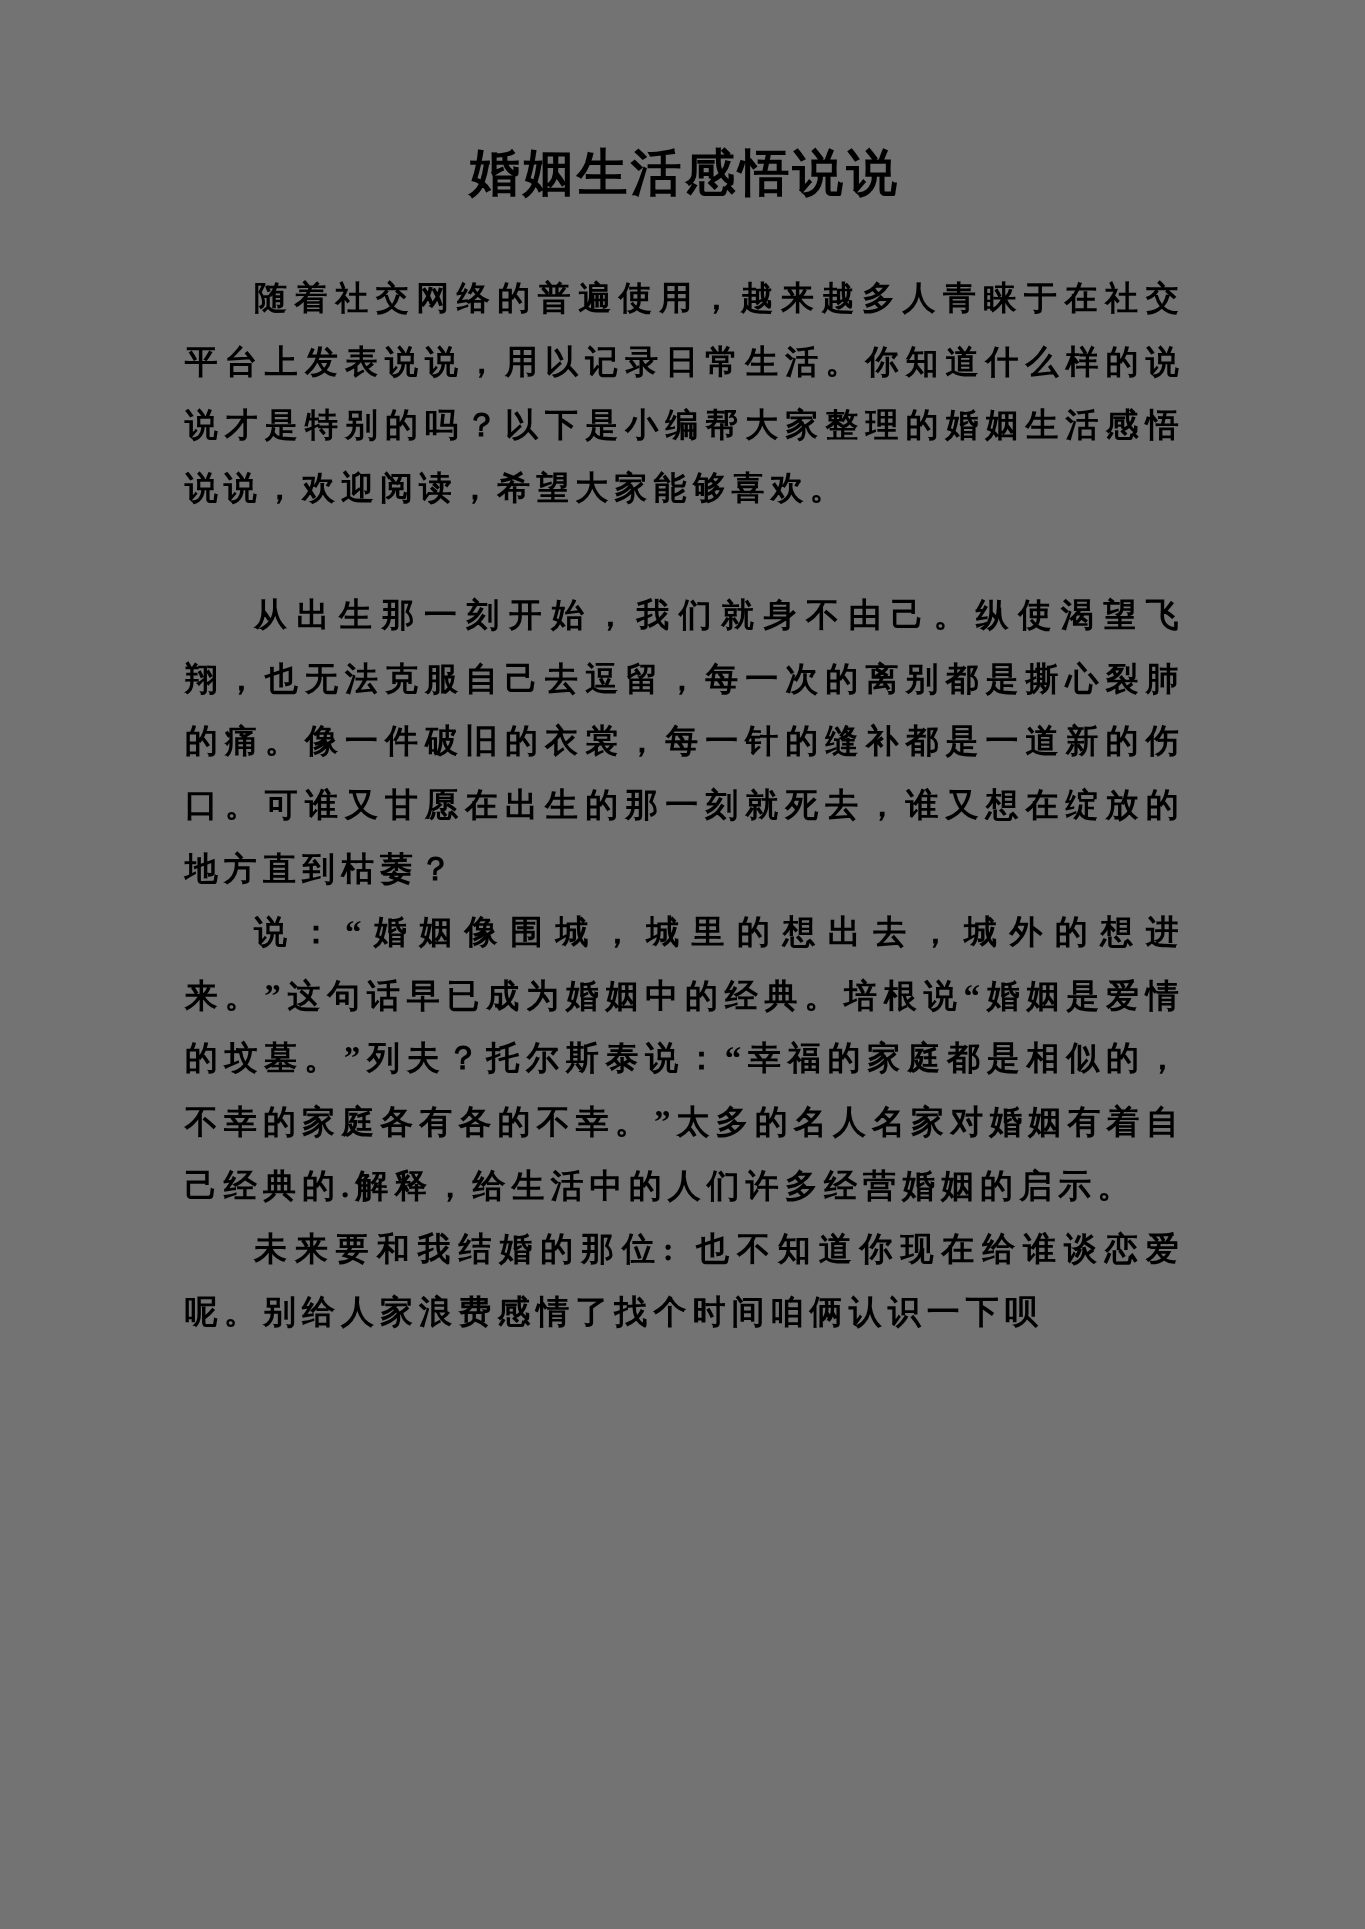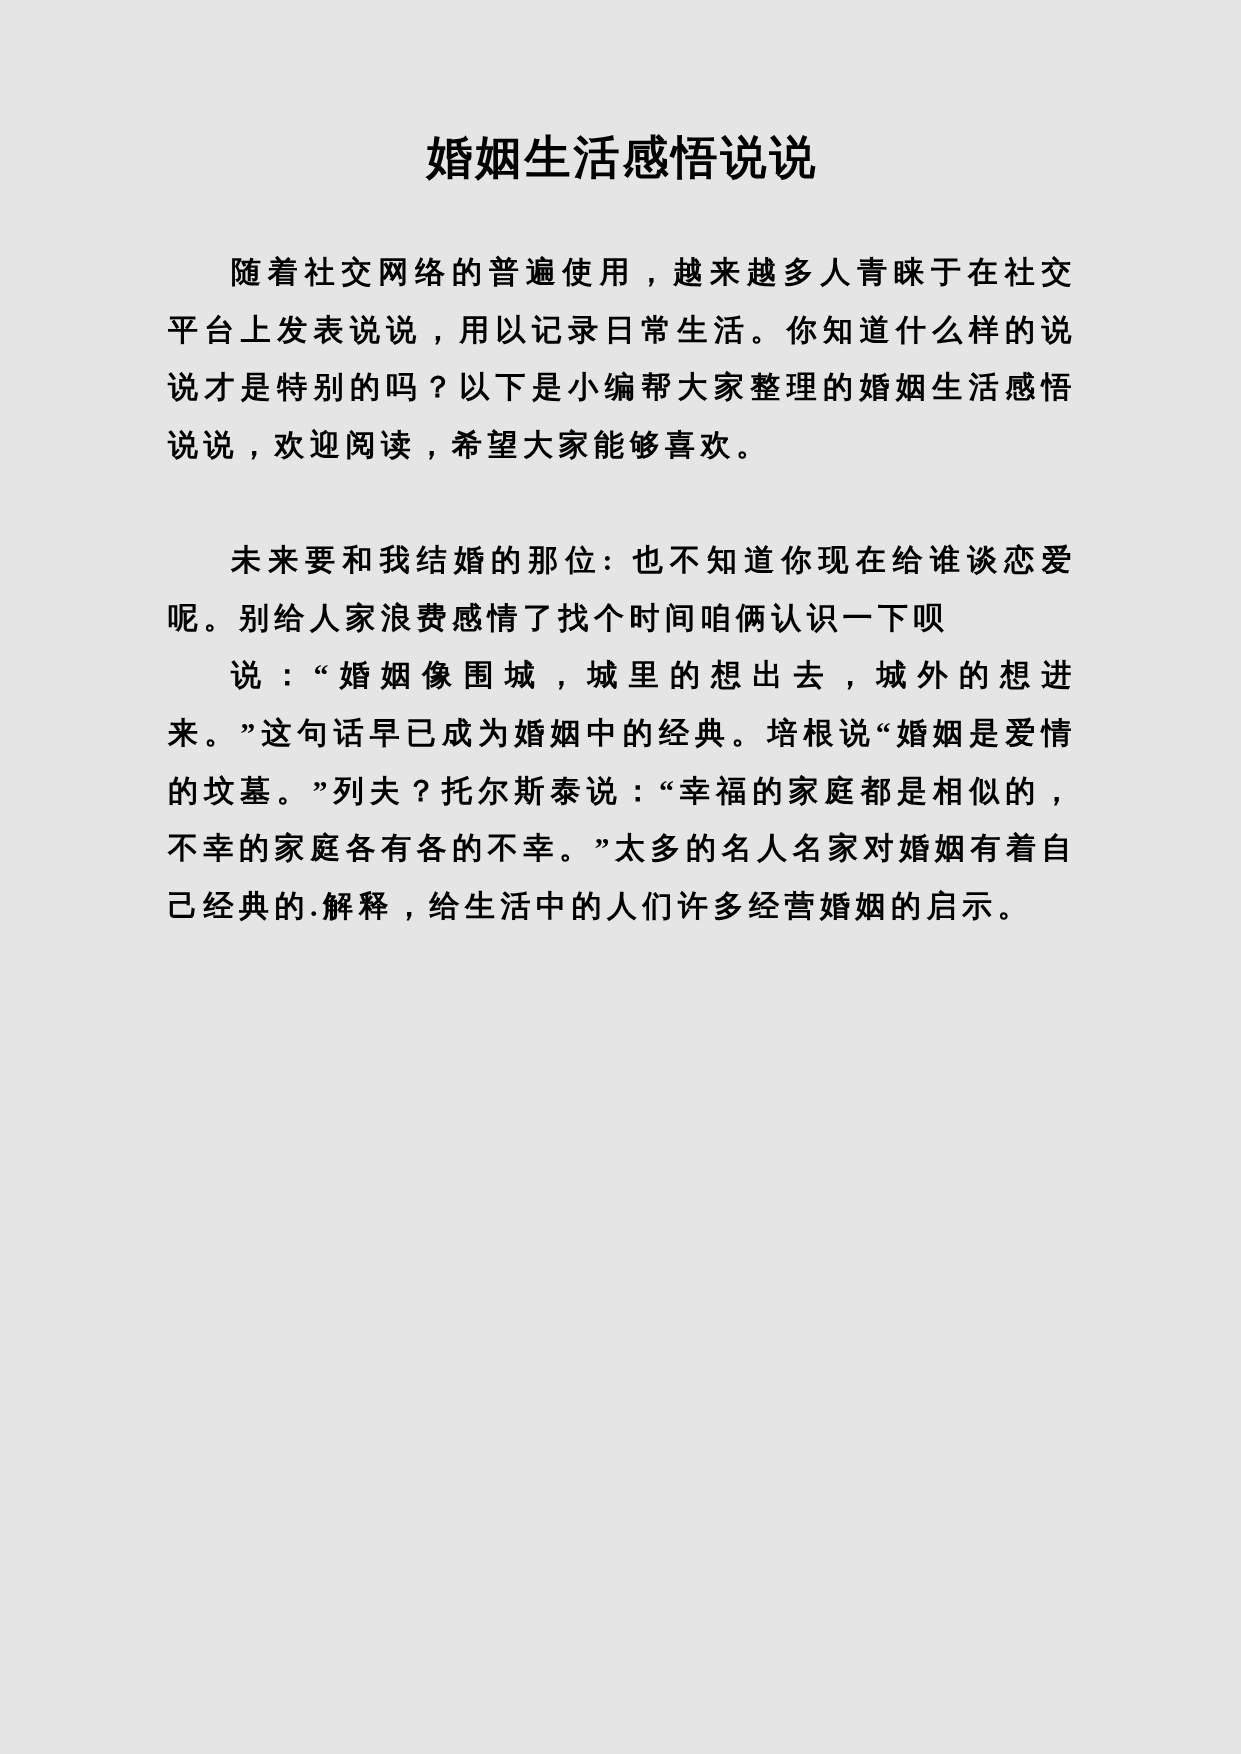--- a/index.html
+++ b/index.html
@@ -4,21 +4,21 @@
 <style>
   html, body {
     margin: 0;
     padding: 0;
     background: #ffffff;
   }
   .page {
     position: relative;
     width: 1241px;
     min-height: 1754px;
-    background: #e5e5e5;
+    background: #737373;
     box-sizing: border-box;
     padding: 130px 164px 40px 168px;
     overflow: hidden;
   }
   .doc-title {
     font-family: "Liberation Serif", "DejaVu Serif", serif;
     font-size: 46px;
     font-weight: 700;
     color: #000000;
     text-align: center;
@@ -46,18 +46,19 @@
 </head>
 <body>
 
 <div class="page">
   <h1 class="doc-title">婚姻生活感悟说说</h1>
 
   <p class="para">随着社交网络的普遍使用，越来越多人青睐于在社交平台上发表说说，用以记录日常生活。你知道什么样的说说才是特别的吗？以下是小编帮大家整理的婚姻生活感悟说说，欢迎阅读，希望大家能够喜欢。</p>
 
   <p class="para blank"></p>
 
+  <p class="para">从出生那一刻开始，我们就身不由己。纵使渴望飞翔，也无法克服自己去逗留，每一次的离别都是撕心裂肺的痛。像一件破旧的衣裳，每一针的缝补都是一道新的伤口。可谁又甘愿在出生的那一刻就死去，谁又想在绽放的地方直到枯萎？</p>
 
 
+  <p class="para">说：“婚姻像围城，城里的想出去，城外的想进来。”这句话早已成为婚姻中的经典。培根说“婚姻是爱情的坟墓。”列夫？托尔斯泰说：“幸福的家庭都是相似的，不幸的家庭各有各的不幸。”太多的名人名家对婚姻有着自己经典的.解释，给生活中的人们许多经营婚姻的启示。</p>
+
   <p class="para">未来要和我结婚的那位: 也不知道你现在给谁谈恋爱呢。别给人家浪费感情了找个时间咱俩认识一下呗</p>
-
-  <p class="para">说：“婚姻像围城，城里的想出去，城外的想进来。”这句话早已成为婚姻中的经典。培根说“婚姻是爱情的坟墓。”列夫？托尔斯泰说：“幸福的家庭都是相似的，不幸的家庭各有各的不幸。”太多的名人名家对婚姻有着自己经典的.解释，给生活中的人们许多经营婚姻的启示。</p>
 </div>
 
 </body></html>

